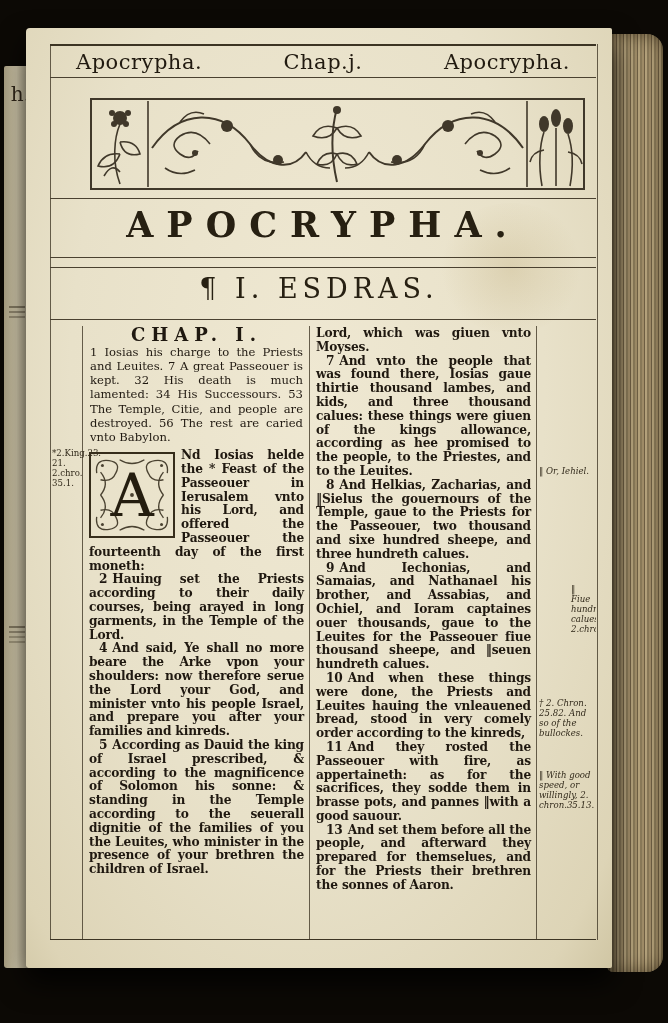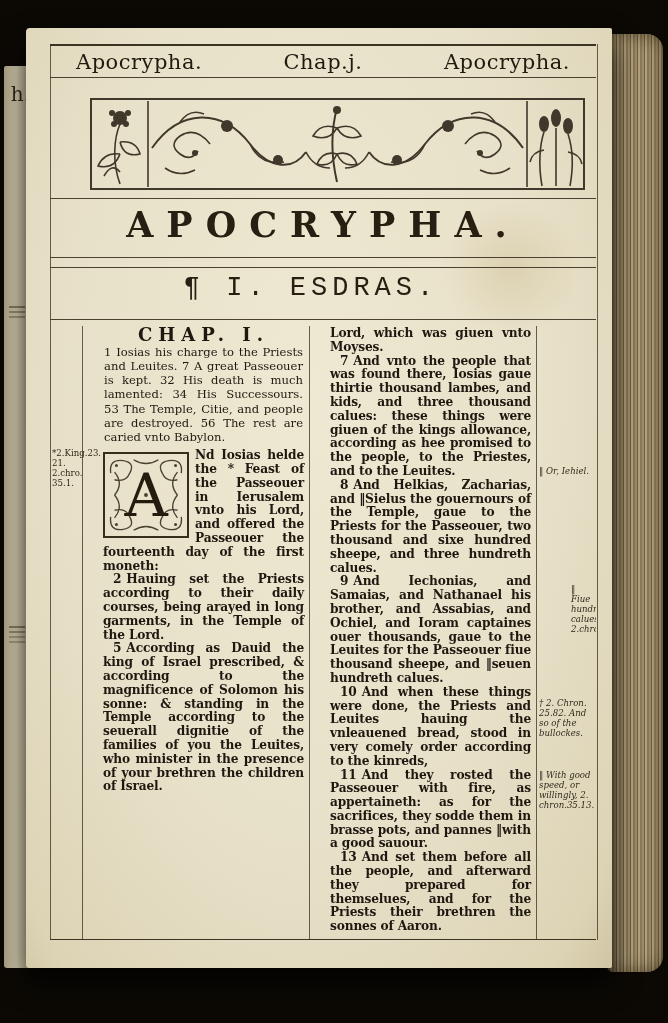--- a/index.html
+++ b/index.html
@@ -43,35 +43,35 @@
 
   
   .headpiece{position:absolute;left:64px;top:70px;width:495px;height:92px;}
   .headpiece svg{display:block;width:100%;height:100%;}
 
   
   .rule{position:absolute;left:24px;width:546px;height:0;border-top:1px solid #4a4130;}
   .r1{top:170px;} .r2{top:229px;} .r3{top:239px;} .r4{top:291px;}
   .main-title{position:absolute;left:24px;top:176px;width:546px;text-align:center;
               font-size:35px;letter-spacing:13px;font-weight:600;color:#272012;}
-  .subtitle{position:absolute;left:12px;top:245px;width:546px;text-align:center;
-            font-size:27px;letter-spacing:5px;color:#272012;font-family:Liberation Mono, monospace;}
+  .subtitle{position:absolute;left:20px;top:245px;width:546px;text-align:center;
+            font-size:27px;letter-spacing:5px;color:#272012;}
 
   
   .ta{position:absolute;left:24px;top:298px;width:546px;height:614px;box-sizing:border-box;
       border-bottom:1.5px solid #3c3423;display:grid;
       grid-template-columns:32px 1px 226px 1px 226px 1px 59px;overflow:hidden;}
   .vr{background:rgba(66,57,40,.8);height:100%;}
   .mcol{position:relative;font-size:8.6px;line-height:10px;font-style:italic;color:#31291a;}
   .mnote{position:absolute;left:2px;right:1px;}
   .mnote.roman{font-style:normal;}
   .ln0{top:122px;} .rn0{top:140px;} .rn1{top:258px;margin-left:32px;} .rn2{top:372px;} .rn3{top:444px;}
 
   .bodycol{position:relative;padding:1px 5px 0 6px;font-size:12.2px;line-height:13.8px;
-           font-weight:bold;text-align:justify;color:#1f1810;letter-spacing:-.15px;margin-left:14px;}
+           font-weight:bold;text-align:justify;color:#1f1810;letter-spacing:-.15px;}
   .chap-head{font-weight:600;font-size:18px;letter-spacing:6px;text-align:center;
              padding:1px 0 3px;font-family:"DejaVu Serif",serif;}
   .summary{font-weight:normal;font-size:11.6px;line-height:14.2px;text-align:justify;
            padding:0 1px 5px 1px;letter-spacing:0;}
   .verse{margin:0;}
   .vnum{padding:0 5px 0 10px;}
   .vtext{display:inline;}
 
   
   .dropcap{float:left;width:86px;height:86px;margin:3px 6px 1px 0;border:2px solid #362d1b;
@@ -202,20 +202,22 @@
                   <circle cx="12" cy="74" r="1.6"></circle>
                   <circle cx="74" cy="74" r="1.6"></circle>
                 </g>
             </svg>
             <span class="letter">A</span>
           </span><span class="vtext">Nd Iosias helde the * Feast of the Passeouer in Ierusalem vnto his Lord, and offered the Passeouer the fourteenth day of the first moneth:</span>
         </p>
         <p class="verse">
           <span class="vnum">2</span><span class="vtext">Hauing set the Priests according to their daily courses, being arayed in long garments, in the Temple of the Lord.</span></p>
         <p class="verse">
+          <span class="vnum">4</span><span class="vtext">And said, Ye shall no more beare the Arke vpon your shoulders: now therefore serue the Lord your God, and minister vnto his people Israel, and prepare you after your families and kinreds.</span></p>
+        <p class="verse">
           <span class="vnum">5</span><span class="vtext">According as Dauid the king of Israel prescribed, &amp; according to the magnificence of Solomon his sonne: &amp; standing in the Temple according to the seuerall dignitie of the families of you the Leuites, who minister in the presence of your brethren the children of Israel.</span></p>
 
       </div>
 
       <div class="vr"></div>
 
       <div class="bodycol">
         <p class="verse">
           <span class="vtext">Lord, which was giuen vnto Moyses.</span></p>
         <p class="verse">

